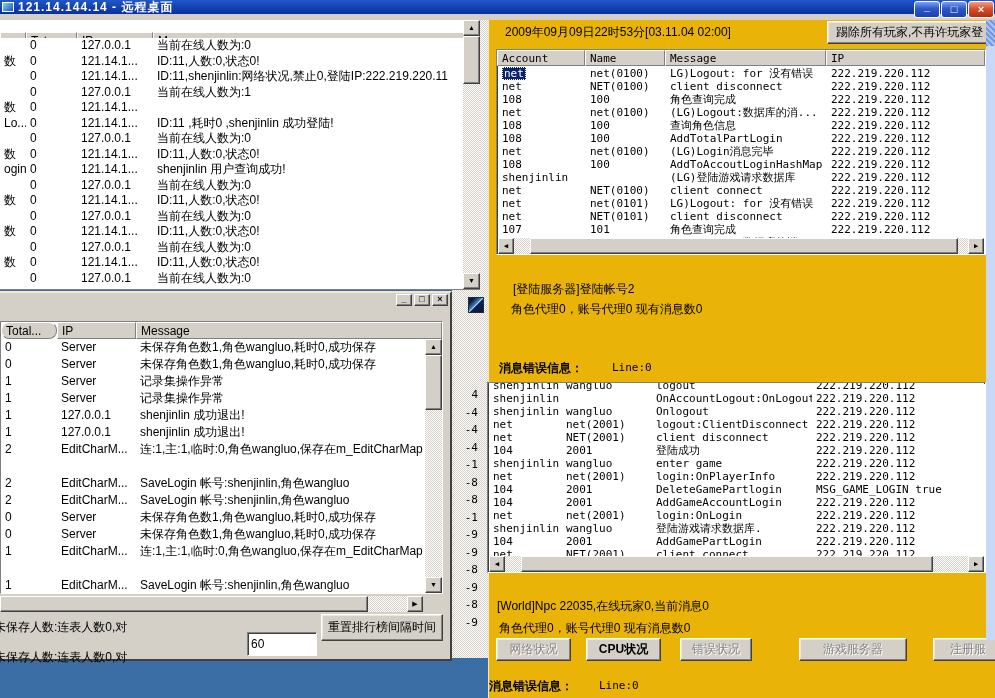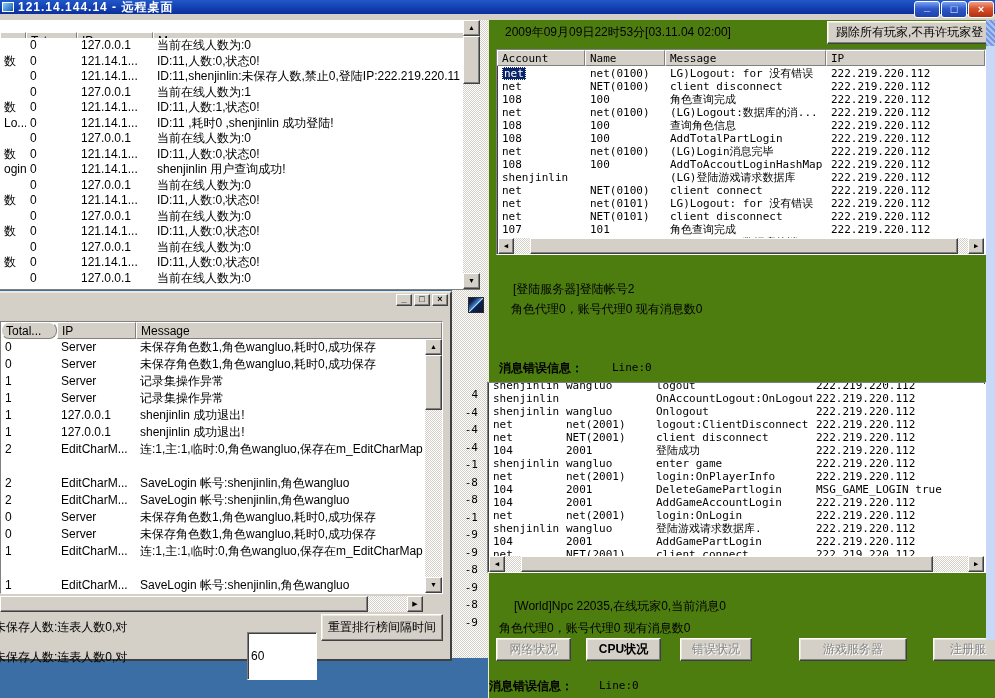--- a/index.html
+++ b/index.html
@@ -61,30 +61,30 @@
   #lb .lr{height:17px;line-height:16px;}
   #lb .c0{width:56px;border-radius:8px;}
   #lb .c1{width:79px;}
   #lb .c2{flex:1;min-width:0;}
   #lb .vscroll{right:0;top:17px;bottom:0;}
   #lb .vthumb{top:0;height:55px;}
   #lbh{left:0;top:303px;width:423px;}
   #lbh .hthumb{left:0;width:368px;}
   #lbstatus1{left:-6px;top:326px;white-space:nowrap;}
   #lbstatus2{left:-6px;top:356px;white-space:nowrap;}
-  #lbinput{position:absolute;left:247px;top:339px;width:62px;height:20px;border:1px solid;border-color:#808080 #ffffff #ffffff #808080;box-shadow:inset 1px 1px 0 #404040;font-family:"Liberation Sans","DejaVu Sans",sans-serif;font-size:12px;padding:13px 3px;}
+  #lbinput{position:absolute;left:247px;top:339px;width:62px;height:20px;border:1px solid;border-color:#808080 #ffffff #ffffff #808080;box-shadow:inset 1px 1px 0 #404040;font-family:"Liberation Sans","DejaVu Sans",sans-serif;font-size:12px;padding:1px 3px;}
   .pushbtn{background:#d4d0c8;border:1px solid;border-color:#ffffff #404040 #404040 #ffffff;box-shadow:inset -1px -1px 0 #808080, inset 1px 1px 0 #ece9d8;box-sizing:border-box;text-align:center;overflow:hidden;white-space:nowrap;}
   #lbreset{left:321px;top:321px;width:122px;height:27px;line-height:25px;}
   
   #dither{left:452px;top:20px;width:36px;height:638px;z-index:0;}
   #numstrip{left:452px;top:386px;width:26px;z-index:1;font-family:"DejaVu Sans Mono","Liberation Mono",monospace;font-size:11px;text-align:right;}
   .numline{height:17.5px;line-height:17.5px;}
   #deskicon{left:468px;top:297px;width:16px;height:16px;z-index:1;background:linear-gradient(135deg,#0c1c46 20%,#3f7fd0 45%,#9fe0f0 50%,#102050 55%,#0a1638);border:1px solid #2a2a2a;box-sizing:border-box;}
   
-  #rpanel{left:488px;top:20px;width:507px;height:678px;background:#4d7c0f;z-index:2;border-left:1px solid #ece9d8;box-sizing:border-box;}
+  #rpanel{left:488px;top:20px;width:507px;height:678px;background:#eab308;z-index:2;border-left:1px solid #ece9d8;box-sizing:border-box;}
   #rdatetime{left:16px;top:4px;white-space:nowrap;}
   #kickbtn{left:338px;top:1px;width:170px;height:23px;line-height:21px;text-align:left;padding-left:8px;}
   .rtable{position:absolute;background:#fff;border:1px solid;border-color:#808080 #ffffff #ffffff #808080;box-shadow:inset 1px 1px 0 #404040;box-sizing:border-box;font-family:"DejaVu Sans Mono","Liberation Mono",monospace;font-size:11px;}
   #rt1{left:7px;top:29px;width:490px;height:206px;}
   #rt1 .lhead{height:16px;font-family:"DejaVu Sans Mono","Liberation Mono",monospace;font-size:11px;}
   #rt1 .lbody{position:absolute;left:1px;top:17px;right:1px;bottom:16px;}
   #rt2{left:-2px;top:362px;width:499px;height:191px;}
   #rt2 .lbody{position:absolute;left:1px;top:1px;right:1px;bottom:16px;margin-top:-5px;}
   .rtable .lr{height:13px;line-height:13px;}
   #rt1 .c0{width:88px;}
@@ -93,21 +93,21 @@
   #rt1 .c3{flex:1;min-width:0;}
   #rt2 .c0{width:73px;}
   #rt2 .c1{width:90px;}
   #rt2 .c2{width:160px;}
   #rt2 .c3{flex:1;min-width:0;}
   .rtable .hscroll{left:1px;right:1px;bottom:0;}
   #rt1 .hthumb{left:16px;width:428px;}
   #rt2 .hthumb{left:16px;width:412px;}
   #loginline{left:24px;top:261px;white-space:nowrap;}
   #agent1{left:22px;top:281px;white-space:nowrap;}
-  #worldline{left:25px;top:578px;white-space:nowrap;}
+  #worldline{left:8px;top:578px;white-space:nowrap;}
   #agent2{left:10px;top:600px;white-space:nowrap;}
   .btnrow{position:absolute;height:24px;white-space:nowrap;overflow:hidden;}
   #btnrow1{left:15px;top:305px;width:492px;}
   #btnrow2{left:7px;top:618px;width:500px;}
   .cbtn{display:inline-block;box-sizing:border-box;height:23px;line-height:21px;text-align:center;background:#d4d0c8;border:1px solid;border-color:#ffffff #404040 #404040 #ffffff;box-shadow:inset -1px -1px 0 #808080, inset 1px 1px 0 #ece9d8;font-size:12px;vertical-align:top;overflow:hidden;}
   .cbtn.disabled{color:#868686;text-shadow:1px 1px 0 #ffffff;}
   .cbtn.enabled{color:#000;font-weight:bold;}
   #btnrow1 .cbtn:nth-child(1){width:67px;}
   #btnrow1 .cbtn:nth-child(2){width:71px;margin-left:25px;}
   #btnrow1 .cbtn:nth-child(3){width:71px;margin-left:23px;}
@@ -176,33 +176,32 @@
       <div class="lr">
         <div class="lc c0">数</div>
         <div class="lc c1">0</div>
         <div class="lc c2">121.14.1...</div>
         <div class="lc c3">ID:11,人数:0,状态0!</div>
       </div>
       <div class="lr">
         <div class="lc c0"></div>
         <div class="lc c1">0</div>
         <div class="lc c2">121.14.1...</div>
-        <div class="lc c3">ID:11,shenjinlin:未保存人数,禁止0,登陆IP:222.219.220.11</div>
+        <div class="lc c3">ID:11,shenjinlin:网络状况,禁止0,登陆IP:222.219.220.11</div>
       </div>
       <div class="lr">
         <div class="lc c0"></div>
         <div class="lc c1">0</div>
         <div class="lc c2">127.0.0.1</div>
         <div class="lc c3">当前在线人数为:1</div>
       </div>
       <div class="lr">
         <div class="lc c0">数</div>
         <div class="lc c1">0</div>
         <div class="lc c2">121.14.1...</div>
-        <div class="lc c3">ID:11,人数:1,状态0!</div>
       </div>
       <div class="lr">
         <div class="lc c0">Lo...</div>
         <div class="lc c1">0</div>
         <div class="lc c2">121.14.1...</div>
         <div class="lc c3">ID:11 ,耗时0 ,shenjinlin 成功登陆!</div>
       </div>
       <div class="lr">
         <div class="lc c0"></div>
         <div class="lc c1">0</div>

